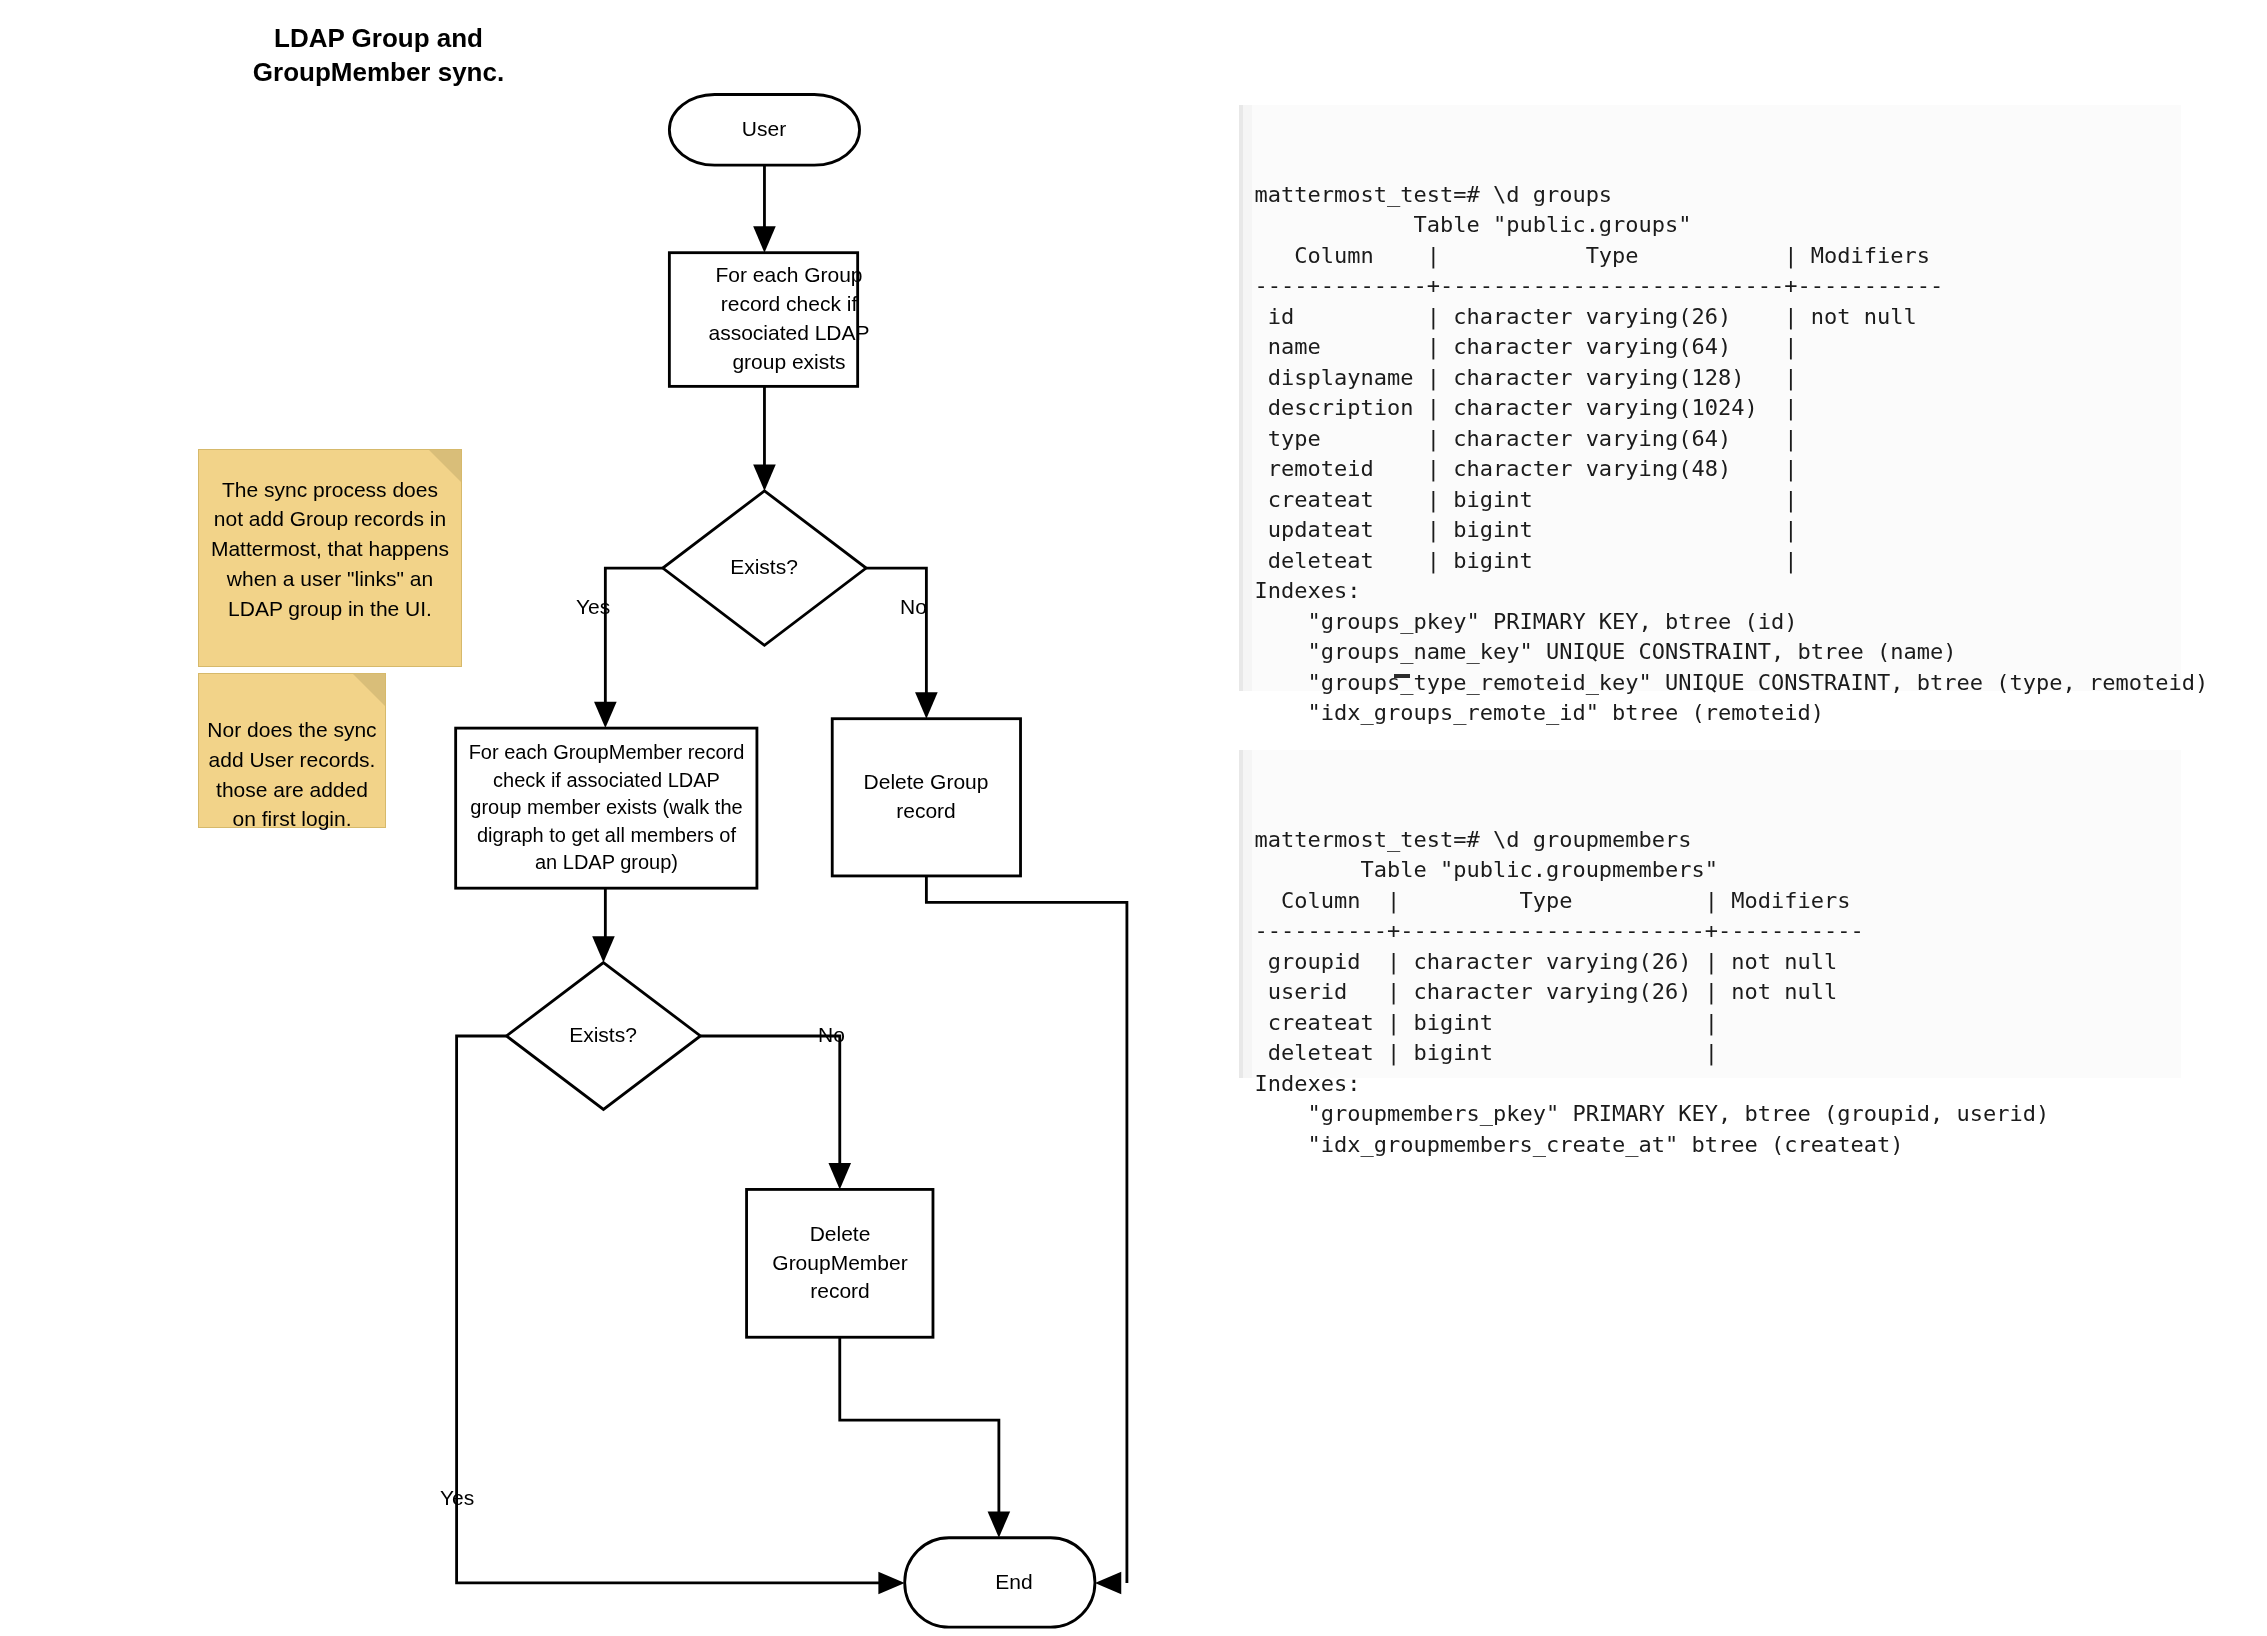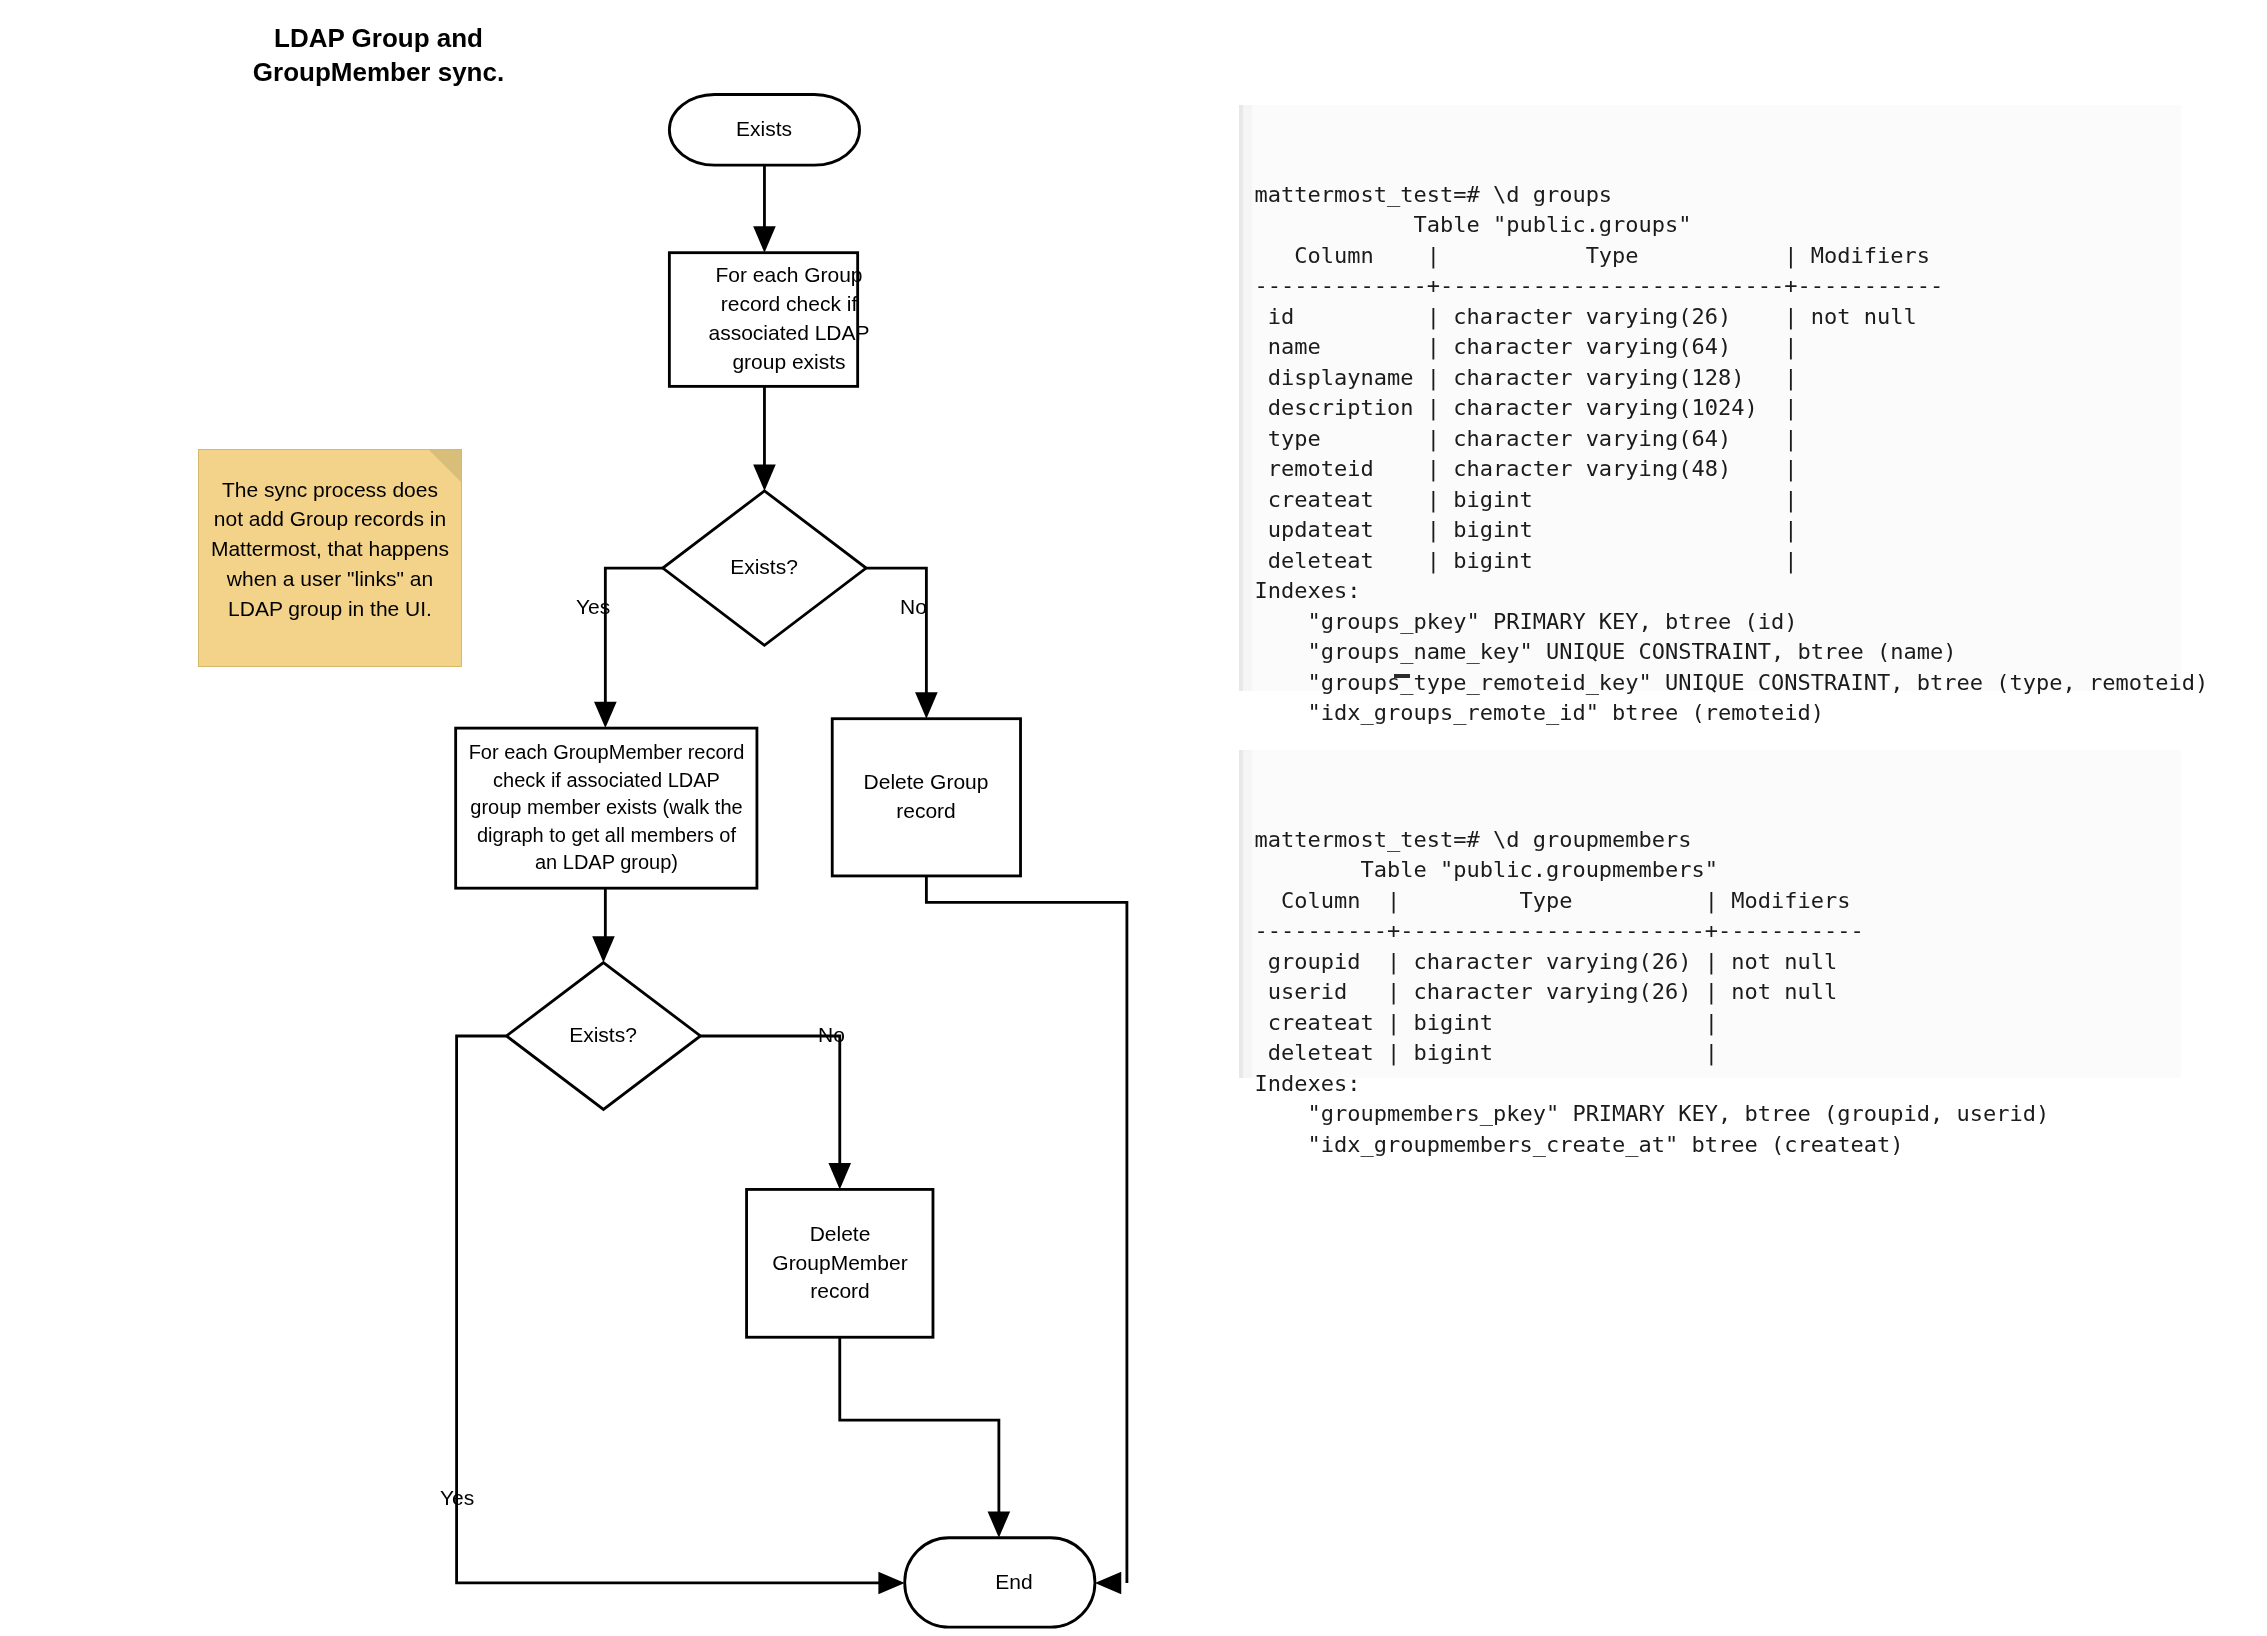--- a/index.html
+++ b/index.html
@@ -187,21 +187,21 @@
     <path class="conn" d="M 744,1100 L 892,1100 L 892,1247"></path>
     <polygon class="arrowhead" points="892,1263 880,1235 904,1235"></polygon>
 
     <path class="conn" d="M 538,1100 L 485,1100 L 485,1681 L 945,1681"></path>
     <polygon class="arrowhead" points="961,1681 933,1669 933,1693"></polygon>
 
     <path class="conn" d="M 892,1420 L 892,1508 L 1061,1508 L 1061,1617"></path>
     <polygon class="arrowhead" points="1061,1633 1049,1605 1073,1605"></polygon>
   </svg>
 
-  <div class="node-label" style="left:669px; top:94px; width:190px; height:71px;">Exists</div>
+  <div class="node-label" style="left:669px; top:94px; width:190px; height:71px;">User</div>
 
   <div class="node-label" style="left:695px; top:252px; width:188px; height:134px;">For each Group
 record check if
 associated LDAP
 group exists</div>
 
   <div class="node-label" style="left:670px; top:542px; width:188px; height:51px;">Exists?</div>
 
   <div class="node-label" style="left:456px; top:728px; width:301px; height:160px; font-size:20px;">For each GroupMember record
 check if associated LDAP
@@ -230,20 +230,27 @@
 
   <div class="note" style="left:198px; top:449px; width:264px; height:218px;">
     <span class="note-fold" style="border-left:32px solid transparent; border-top:32px solid #d9be79;"></span>
     <div class="note-text" style="top:24.5px; padding:0 9.4px;">The sync process does
 not add Group records in
 Mattermost, that happens
 when a user "links" an
 LDAP group in the UI.</div>
   </div>
 
+  <div class="note" style="left:198px; top:673px; width:188px; height:155px;">
+    <span class="note-fold" style="border-left:32px solid transparent; border-top:32px solid #d9be79;"></span>
+    <div class="note-text" style="top:41px; padding:0 7.5px;">Nor does the sync
+add User records.
+those are added
+on first login.</div>
+  </div>
 
   <div class="terminal" style="left:1239px; top:105px; width:942px; height:586px;">
     <pre>mattermost_test=# \d groups
             Table "public.groups"
    Column    |           Type           | Modifiers 
 -------------+--------------------------+-----------
  id          | character varying(26)    | not null
  name        | character varying(64)    |
  displayname | character varying(128)   |
  description | character varying(1024)  |

